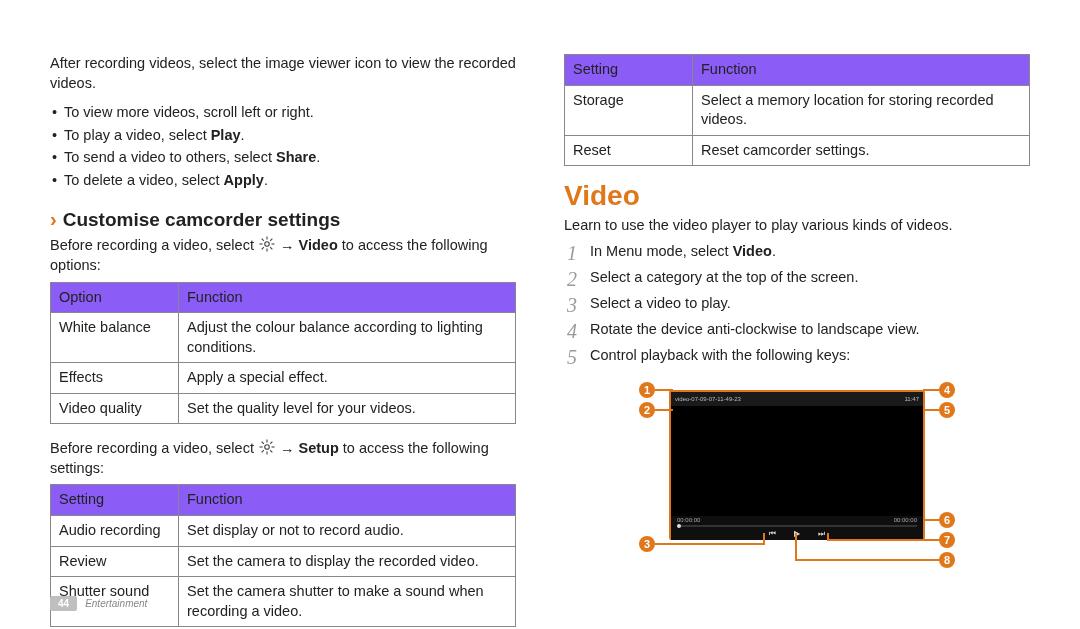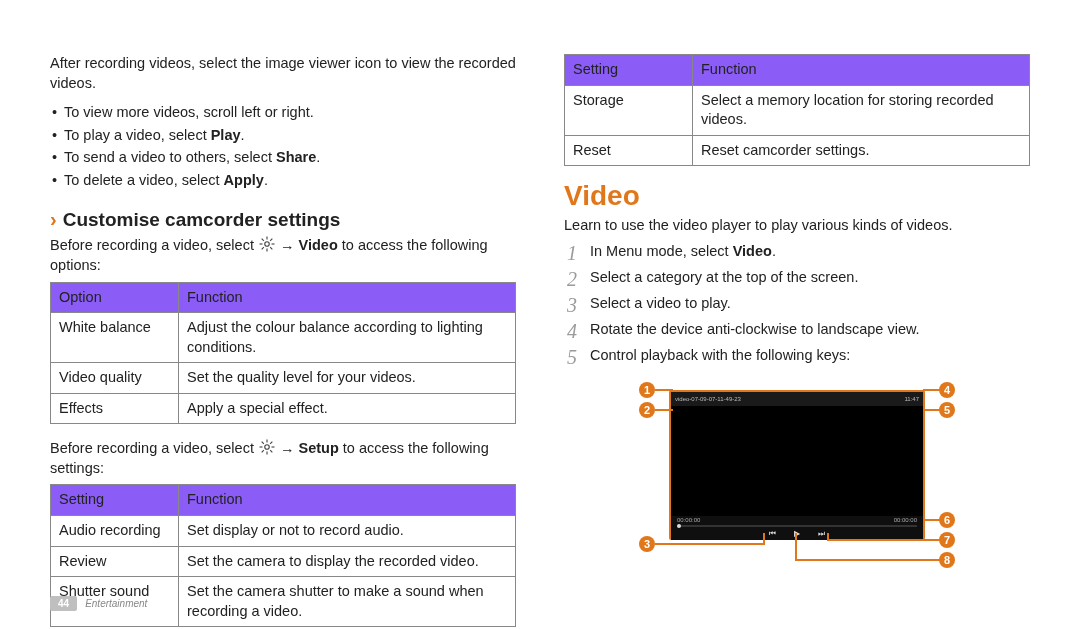--- a/index.html
+++ b/index.html
@@ -86,26 +86,26 @@
         <tbody>
             <tr>
           <th>Option</th>
           <th>Function</th>
         </tr>
         <tr>
               <td>White balance</td>
               <td>Adjust the colour balance according to lighting conditions.</td>
             </tr>
         <tr>
+              <td>Effects</td>
+              <td>Apply a special effect.</td>
+            </tr>
+        <tr>
               <td>Video quality</td>
               <td>Set the quality level for your videos.</td>
-            </tr>
-        <tr>
-              <td>Effects</td>
-              <td>Apply a special effect.</td>
             </tr>
       </tbody>
         </table>
 
       <p>
         <span>Before recording a video, select </span><svg class="gear-icon" viewBox="0 0 24 24">
             <circle cx="12" cy="12" r="3" fill="none" stroke="#444" stroke-width="1.5"></circle>
             <g stroke="#444" stroke-width="1.5">
               <line x1="12" y1="2" x2="12" y2="6"></line>
               <line x1="12" y1="18" x2="12" y2="22"></line>

